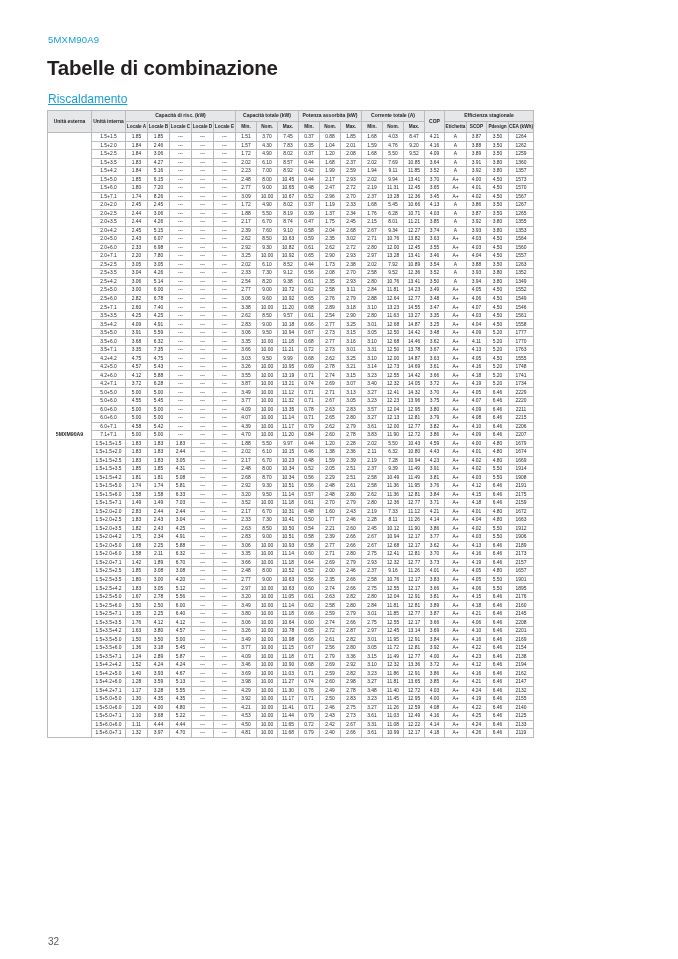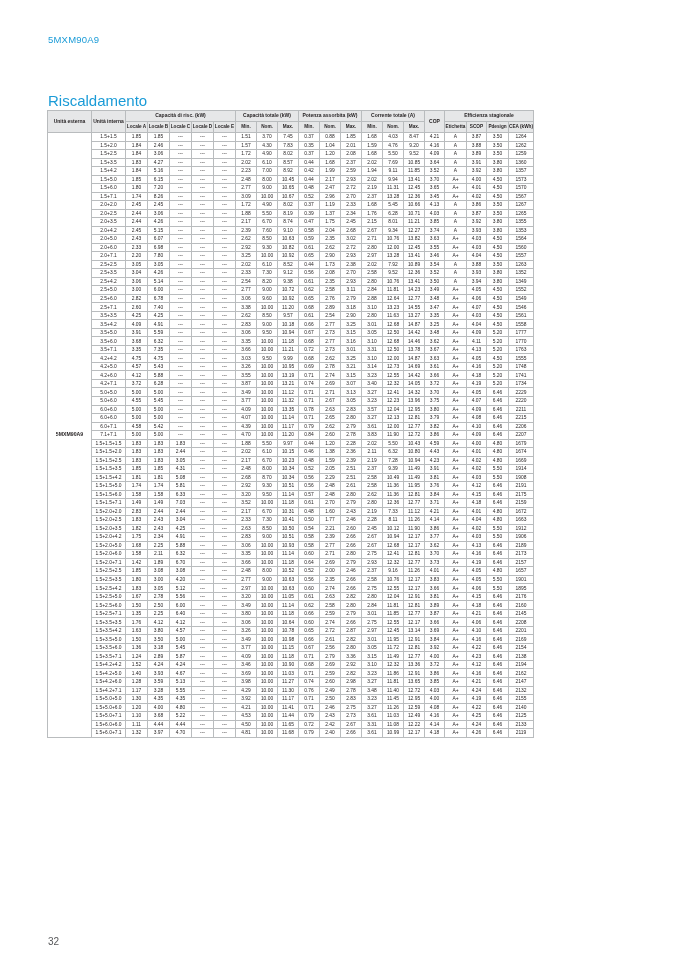--- a/index.html
+++ b/index.html
@@ -29,22 +29,23 @@
     position: absolute;
     left: 47px; top: 56px;
     font-size: 20.5px;
     font-weight: bold;
     color: #231f20;
     letter-spacing: -0.2px;
   }
   .page-subtitle {
     position: absolute;
     left: 48px; top: 92px;
-    font-size: 15px;
+    font-size: 12px;
     color: #1a9bd7;
+    text-decoration: underline;
   }
   .page-number {
     position: absolute;
     left: 48px; top: 936px;
     font-size: 10px;
     color: #58595b;
   }
 
   table.combi {
     position: absolute;
@@ -80,20 +81,21 @@
     font-size: 5.2px;
     vertical-align: middle;
   }
 </style>
 </head>
 <body>
 
 <div class="page">
 
   <div class="model-code">5MXM90A9</div>
+  <div class="page-title">Tabelle di combinazione</div>
   <div class="page-subtitle">Riscaldamento</div>
 
   <table class="combi">
     <colgroup>
       <col style="width:44px">
       <col style="width:34px">
       <col style="width:22px">
         <col style="width:22px">
         <col style="width:22px">
         <col style="width:22px">

